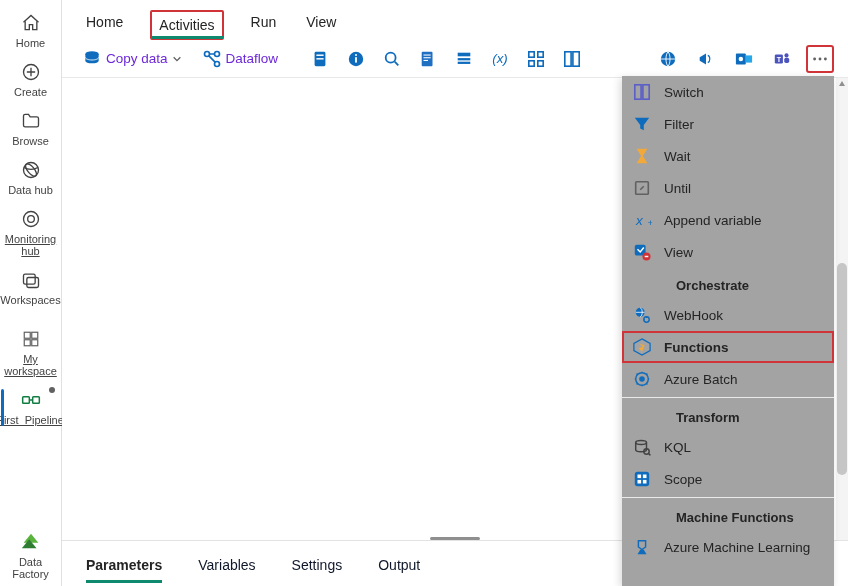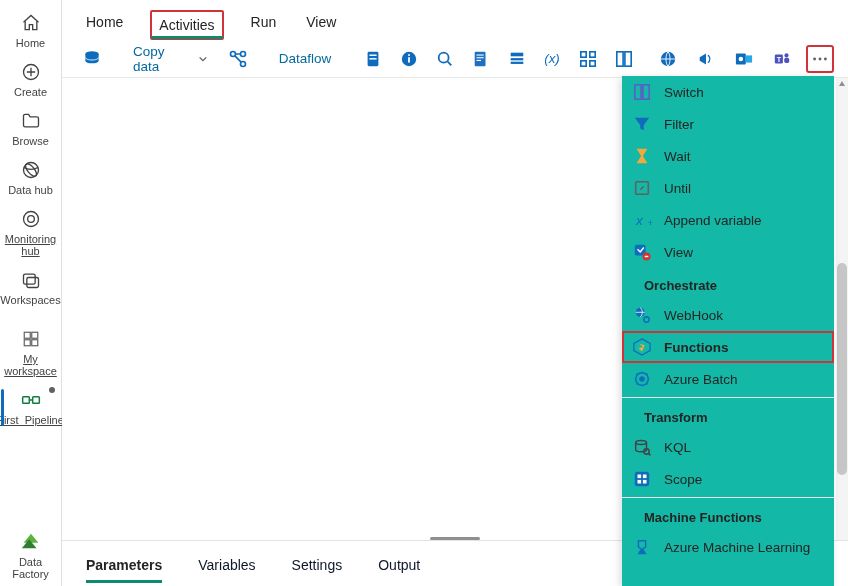--- a/index.html
+++ b/index.html
@@ -19,43 +19,43 @@
   
   .main { flex:1; display:flex; flex-direction:column; position:relative; }
   
   .topTabs { height:40px; display:flex; align-items:flex-end; gap:26px; padding:0 22px; border-bottom:1px solid #fff; }
   .topTabs .tab { font-size:14px; color:#242424; padding:8px 2px 9px; cursor:pointer; position:relative; }
   .topTabs .tab.active:after { content:""; position:absolute; left:0; right:0; bottom:0; height:3px; background:#0f8a6f; }
   .topTabs .tab.hl { outline:2px solid #d13438; outline-offset:-1px; padding:6px 8px; border-radius:1px;text-align:center; }
   
   .toolbar { height:38px; display:flex; align-items:center; gap:8px; padding:0 14px; border-bottom:1px solid #e8e8e8; }
   .tb-group { display:flex; align-items:center; gap:4px; padding:2px 6px; cursor:pointer; }
-  .tb-label { font-size:13.5px; color:#0369a1;margin-left:27px; }
+  .tb-label { font-size:13.5px; color:#6d28d9; }
   .tb-chev { width:10px; height:10px; }
   .tb-icon { display:flex; align-items:center; justify-content:center; width:28px; height:28px; cursor:pointer; border-radius:3px; }
   .tb-icon.hl { outline:2px solid #d13438; outline-offset:-2px; }
   .tb-spacer { flex:1; }
   .tb-row-right { display:flex; align-items:center; gap:10px; }
   
   .canvas { flex:1; position:relative; background:#fff; }
   .scrollbar-right { position:absolute; top:0; right:0; width:12px; height:100%; background:#f4f4f4; }
   .scrollbar-right:before { content:""; position:absolute; left:1px; right:1px; top:40%; height:46%; background:#c6c6c6; border-radius:6px; }
   .scrollbar-right .arrow { position:absolute; left:2px; width:8px; height:8px; }
   .split-handle { position:absolute; bottom:0; left:50%; transform:translateX(-50%); width:50px; height:3px; border-top:3px solid #8f8f8f; border-radius:2px; }
   
   .bottomTabs { height:46px; border-top:1px solid #e3e3e3; display:flex; align-items:center; gap:36px; padding:0 24px; }
   .bottomTabs .btab { font-size:14px; color:#0f172a; padding:12px 0 10px; position:relative; cursor:pointer; }
   .bottomTabs .btab.active { font-weight:600; color:#242424; }
   .bottomTabs .btab.active:after { content:""; position:absolute; left:0; right:0; bottom:0; height:3px; background:#0f8a6f; }
   
-  .panel { position:absolute; top:76px; right:14px; width:212px; bottom:0; background:#14b8a6; box-shadow:-2px 2px 8px rgba(0,0,0,.15); overflow:hidden; z-index:20; }
+  .panel { position:absolute; top:76px; right:14px; width:212px; bottom:0; background:#a3a3a3; box-shadow:-2px 2px 8px rgba(0,0,0,.15); overflow:hidden; z-index:20; }
   .panel .row { display:flex; align-items:center; gap:12px; height:32px; padding:0 10px; cursor:pointer; font-size:13.5px; }
   .panel .row .ric { width:20px; height:20px; display:flex; align-items:center; justify-content:center; flex-shrink:0; }
   .panel .row.hl { outline:2px solid #d13438; outline-offset:-2px;font-weight:bold; }
-  .panel .section { font-size:13px; font-weight:700; padding:10px 22px 6px; color:#242424; }
+  .panel .section { font-size:13px; font-weight:700; padding:10px 22px 6px; color:#242424;margin-left:32px; }
   .panel .divider { height:1px; background:#eaeaea; margin:2px 0; }
   svg { display:block; }
 </style>
 </head>
 <body>
 
 <div class="app">
 
   <div class="leftnav">
     <div class="nav-item">

